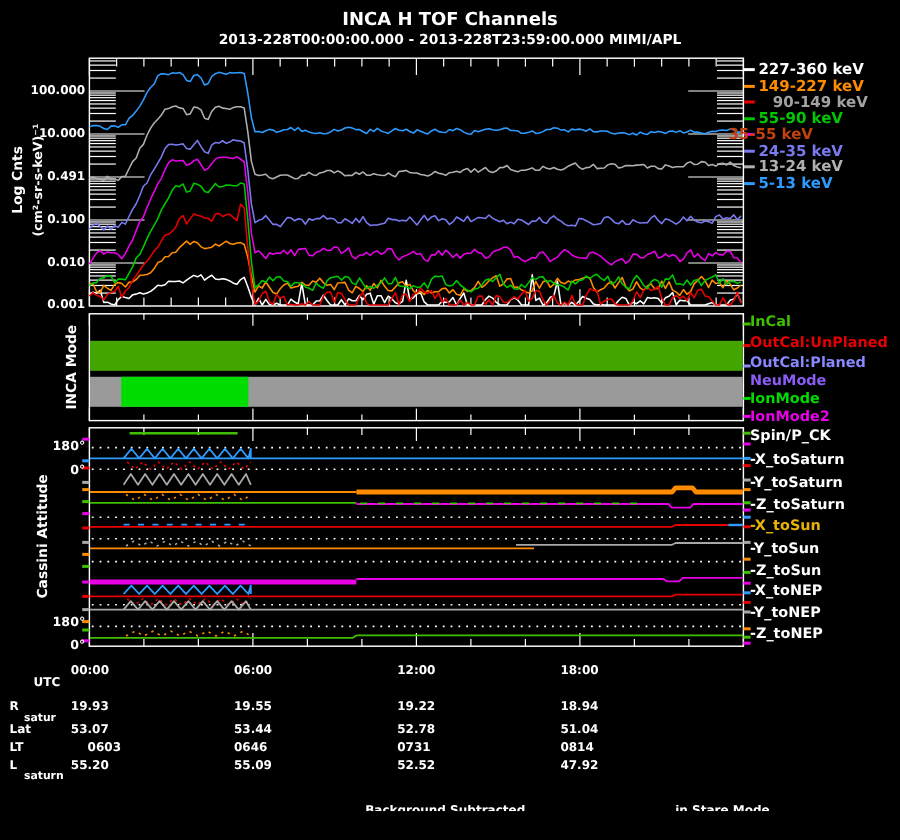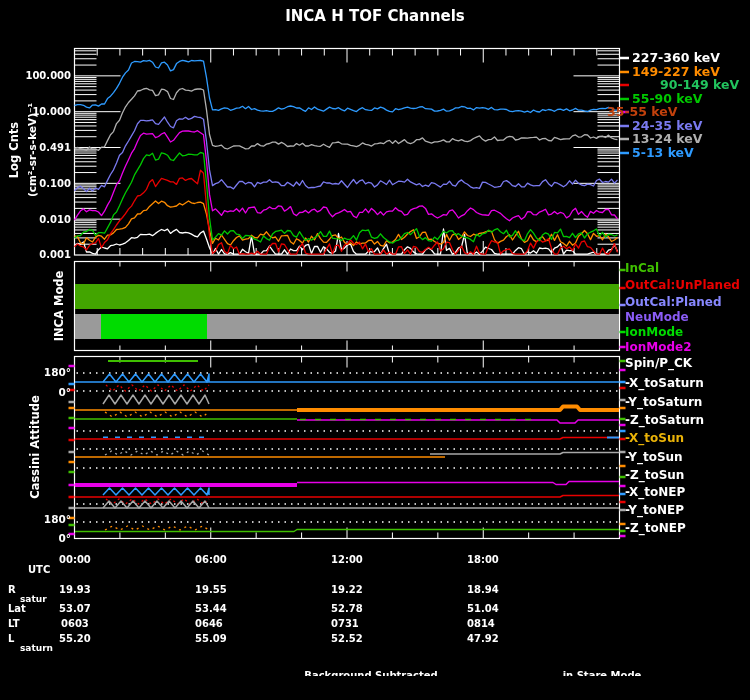--- a/index.html
+++ b/index.html
@@ -317,40 +317,41 @@
       <line x1="68.5" y1="472" x2="74.5" y2="472" stroke="#3FBF00" stroke-width="2.5"></line>
       <line x1="68.5" y1="485" x2="74.5" y2="485" stroke="#E800E8" stroke-width="2.5"></line>
       <line x1="68.5" y1="497" x2="74.5" y2="497" stroke="#E80000" stroke-width="2.5"></line>
       <line x1="68.5" y1="508" x2="74.5" y2="508" stroke="#A8A8A8" stroke-width="2.5"></line>
       <line x1="68.5" y1="518" x2="74.5" y2="518" stroke="#FF8C00" stroke-width="2.5"></line>
       <line x1="68.5" y1="525" x2="74.5" y2="525" stroke="#3FBF00" stroke-width="2.5"></line>
       <line x1="68.5" y1="534" x2="74.5" y2="534" stroke="#E800E8" stroke-width="2.5"></line>
     </svg>
 
   <div class="t c f15" style="left:375px;top:16px;">INCA H TOF Channels</div>
+  <div class="t c f12" style="left:375px;top:33px;">2013-228T00:00:00.000 - 2013-228T23:59:00.000 MIMI/APL</div>
 
   <div class="t rot f12" style="left:15px;top:150px;">Log Cnts</div>
   <div class="t rot f10" style="left:32px;top:150px;">(cm²-sr-s-keV)⁻¹</div>
 
   <div class="t rot f12" style="left:60px;top:306px;">INCA Mode</div>
   <div class="t rot f12" style="left:36px;top:447px;">Cassini Attitude</div>
 
   <div class="t l f11" style="left:28px;top:570px;">UTC</div>
 
   <div class="t c f11" style="left:371px;top:676px;">Background Subtracted</div>
   <div class="t c f11" style="left:602px;top:676px;">in Stare Mode</div>
 <div class="t r f11" style="left: 71px; top: 76px;">100.000</div>
     <div class="t r f11" style="left: 71px; top: 112px;">10.000</div>
     <div class="t r f11" style="left: 71px; top: 148px;">0.491</div>
     <div class="t r f11" style="left: 71px; top: 184px;">0.100</div>
     <div class="t r f11" style="left: 71px; top: 219.5px; text-align: center;">0.010</div>
     <div class="t r f11" style="left: 71px; top: 255px;">0.001</div>
     <div class="t l lgs" style="left: 632px; top: 58px; color: rgb(255, 255, 255);">227-360 keV</div>
     <div class="t l lgs" style="left: 632px; top: 72px; color: rgb(255, 140, 0);">149-227 keV</div>
-    <div class="t l lgs" style="left: 660px; top: 85px; color: #22c55e;">90-149 keV</div>
+    <div class="t l lgs" style="left: 644px; top: 85px; color: #a3a3a3;">90-149 keV</div>
     <div class="t l lgs" style="left: 632px; top: 99px; color: rgb(0, 200, 0);">55-90 keV</div>
     <div class="t l lgs" style="left: 607px; top: 112px; color: #c2410c;">35-55 keV</div>
     <div class="t l lgs" style="left: 632px; top: 126px; color: rgb(122, 122, 240);">24-35 keV</div>
     <div class="t l lgs" style="left: 632px; top: 139px; color: rgb(176, 176, 176);">13-24 keV</div>
     <div class="t l lgs" style="left: 632px; top: 153px; color: rgb(46, 155, 255);">5-13 keV</div>
     <div class="t l lg" style="left: 625px; top: 268px; color: rgb(63, 191, 0);">InCal</div>
     <div class="t l lg" style="left: 625px; top: 285px; color: rgb(232, 0, 0);">OutCal:UnPlaned</div>
     <div class="t l lg" style="left: 625px; top: 302px; color: rgb(136, 136, 255);">OutCal:Planed</div>
     <div class="t l lg" style="left: 625px; top: 317px; color: #8b5cf6;">NeuMode</div>
     <div class="t l lg" style="left: 625px; top: 332px; color: rgb(0, 220, 0);">IonMode</div>
@@ -378,21 +379,21 @@
     <div class="t l f11" style="left: 59px; top: 590px;">19.93</div>
     <div class="t l f11" style="left: 195px; top: 590px;">19.55</div>
     <div class="t l f11" style="left: 331px; top: 590px;">19.22</div>
     <div class="t l f11" style="left: 467px; top: 590px;">18.94</div>
     <div class="t l f11" style="left: 8px; top: 609px;">Lat</div>
     <div class="t l f11" style="left: 59px; top: 609px;">53.07</div>
     <div class="t l f11" style="left: 195px; top: 609px;">53.44</div>
     <div class="t l f11" style="left: 331px; top: 609px;">52.78</div>
     <div class="t l f11" style="left: 467px; top: 609px;">51.04</div>
     <div class="t l f11" style="left: 8px; top: 624px;">LT</div>
-    <div class="t l f11" style="left: 61px; top: 624px;">0603</div>
+    <div class="t l f11" style="left: 73px; top: 624px;">0603</div>
     <div class="t l f11" style="left: 195px; top: 624px;">0646</div>
     <div class="t l f11" style="left: 331px; top: 624px;">0731</div>
     <div class="t l f11" style="left: 467px; top: 624px;">0814</div>
     <div class="t l f11" style="left: 8px; top: 639px;">L</div>
     <div class="t l f9" style="left: 20px; top: 648px;">saturn</div>
     <div class="t l f11" style="left: 59px; top: 639px;">55.20</div>
     <div class="t l f11" style="left: 195px; top: 639px;">55.09</div>
     <div class="t l f11" style="left: 331px; top: 639px;">52.52</div>
     <div class="t l f11" style="left: 467px; top: 639px;">47.92</div>
   </div>

